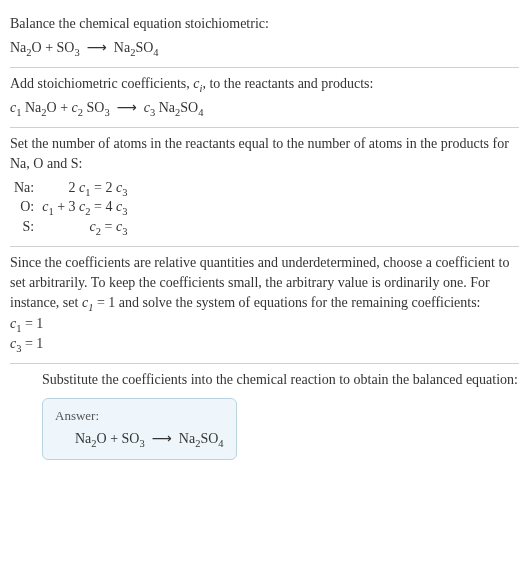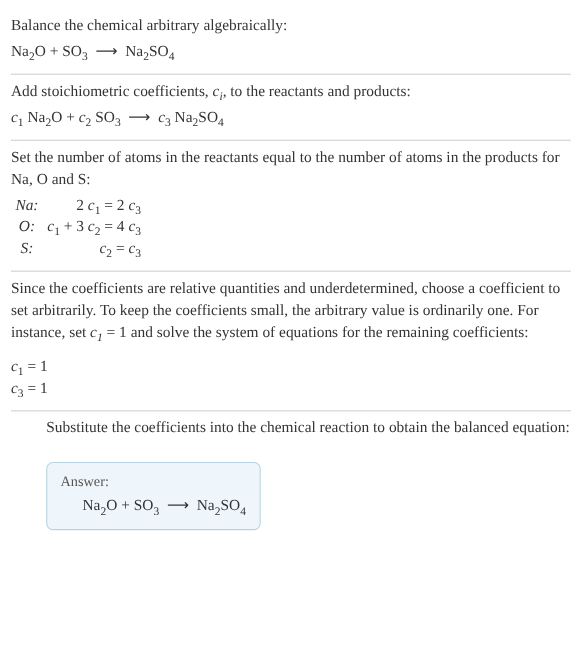--- a/index.html
+++ b/index.html
@@ -38,48 +38,47 @@
     .eq-table {
       margin-top: 4px;
       border-collapse: collapse;
     }
     .eq-table td {
       padding: 0 4px;
       vertical-align: baseline;
       text-align: right;
     }
     .eq-table td:first-child {
-      text-align: center;
-      font-style: italic;
+      text-align: right;
     }
     .coeffs {
-      margin-top: 12px;
+      margin-top: 2px;
     }
     .answer-box {
       display: inline-block;
       background: #eef6fb;
       border: 1px solid #b8d4e3;
       border-radius: 6px;
       padding: 8px 12px 10px 12px;
-      margin-top: 20px;
+      margin-top: 8px;
     }
     .answer-label {
       font-size: 13px;
       color: #555;
       margin-bottom: 4px;
     }
     .answer-formula {
       padding-left: 20px;
     }
   </style>
 </head>
 <body>
 
 <div class="section">
-  <div>Balance the chemical arbitrary algebraically:</div>
+  <div>Balance the chemical equation stoichiometric:</div>
   <div class="formula">
     Na<span class="sub">2</span>O + SO<span class="sub">3</span> &nbsp;⟶&nbsp; Na<span class="sub">2</span>SO<span class="sub">4</span>
   </div>
 </div>
 
 <div class="section">
   <div>
     <span>Add stoichiometric coefficients, </span><span class="italic">c<span class="sub italic">i</span></span><span>, to the reactants and products:</span>
   </div>
   <div class="formula">

